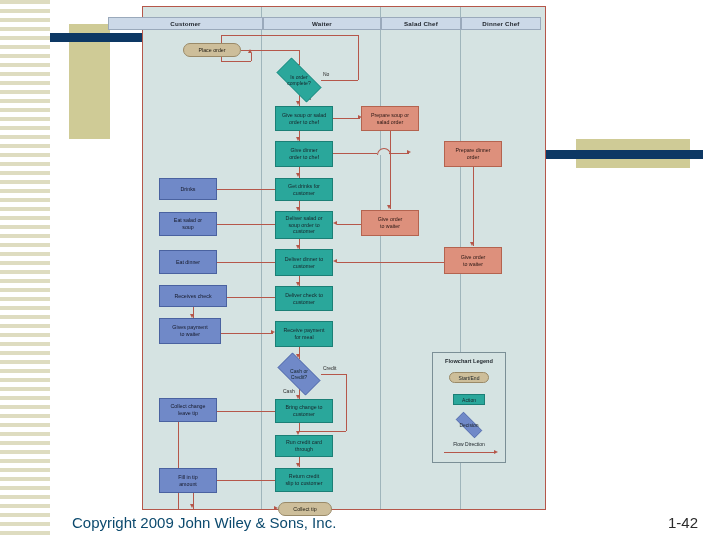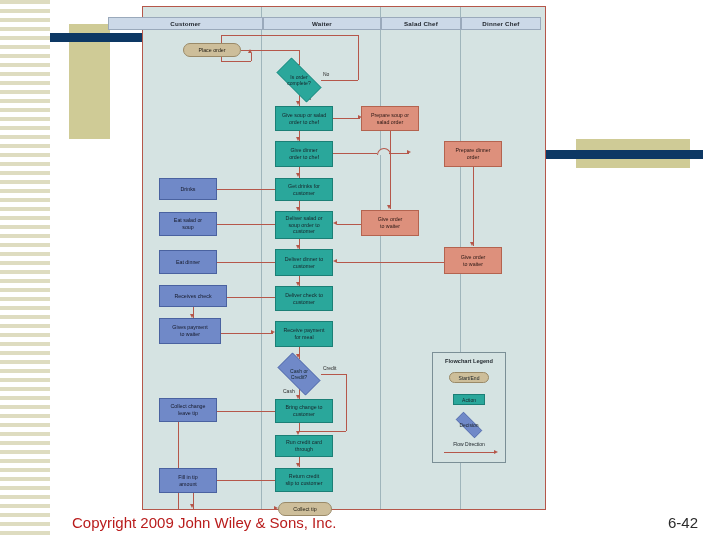--- a/index.html
+++ b/index.html
@@ -237,21 +237,21 @@
     width: 50px; height: 1px;
     background: #b5574a;
   }
   .lg-flowarrow .arw { right: -4px; top: -2.1px; }
 
   
   .footer-copy {
     position: absolute;
     left: 72px; bottom: 9px;
     font-size: 15px;
-    color: #b91c1c;
+    color: #0c4a6e;
   }
   .footer-page {
     position: absolute;
     right: 22px; bottom: 9px;
     font-size: 15px;
     color: #2b2b2b;
   }
 </style>
 </head>
 <body>
@@ -501,15 +501,15 @@
       <div class="dshape"></div>
       <span>Decision</span>
     </div>
     <div class="lg-flowtext">Flow Direction</div>
     <div class="lg-flowarrow">
         <div class="arw right"></div>
       </div>
   </div>
 
   <div class="footer-copy">Copyright 2009 John Wiley &amp; Sons, Inc.</div>
-  <div class="footer-page">6-42</div>
+  <div class="footer-page">1-42</div>
 
 </div>
 
 </body></html>

